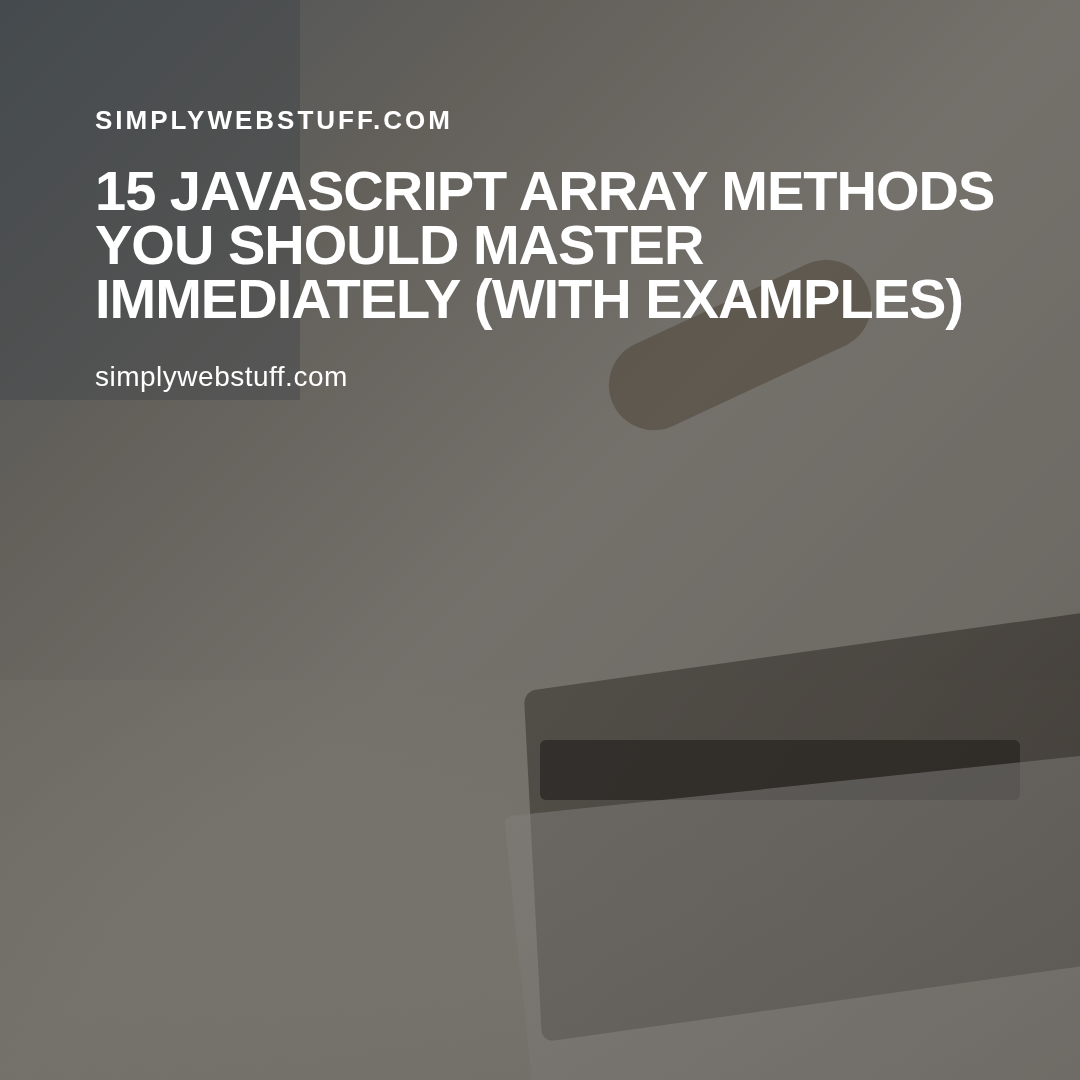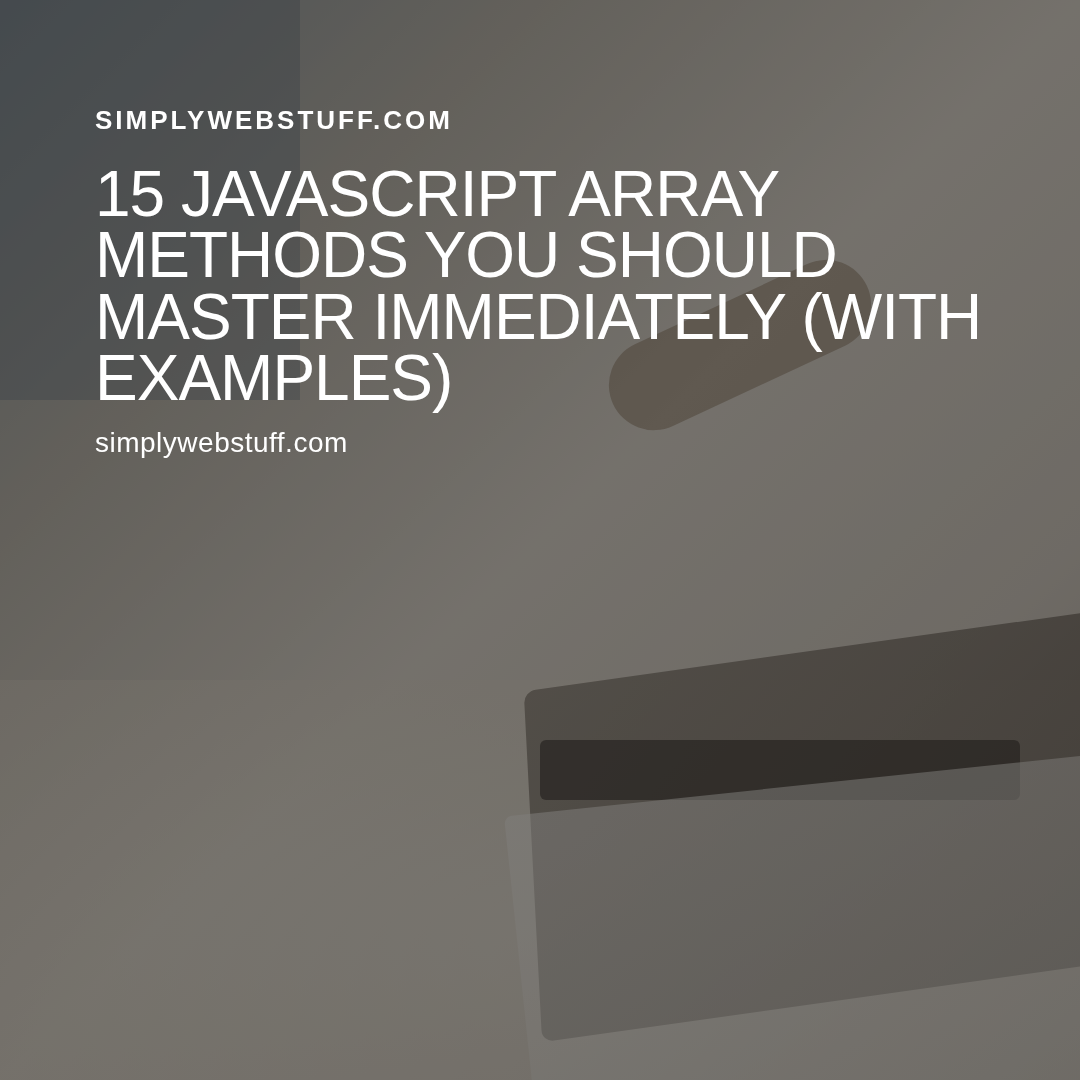--- a/index.html
+++ b/index.html
@@ -40,26 +40,26 @@
       color: #ffffff;
     }
     .site-label {
       font-size: 26px;
       font-weight: 900;
       letter-spacing: 3px;
       text-transform: uppercase;
       margin-bottom: 28px;
     }
     .headline {
-      font-size: 64px;
-      font-weight: 400;
+      font-size: 56px;
+      font-weight: 700;
       line-height: 0.96;
       text-transform: uppercase;
       letter-spacing: -1px;
-      margin-bottom: 17px;
+      margin-bottom: 36px;
     }
     .site-url {
       font-size: 28px;
       font-weight: 400;
       font-family: 'Helvetica Neue', Helvetica, Arial, sans-serif;
       letter-spacing: 0.5px;
     }
     
     .bg-shape {
       position: absolute;

